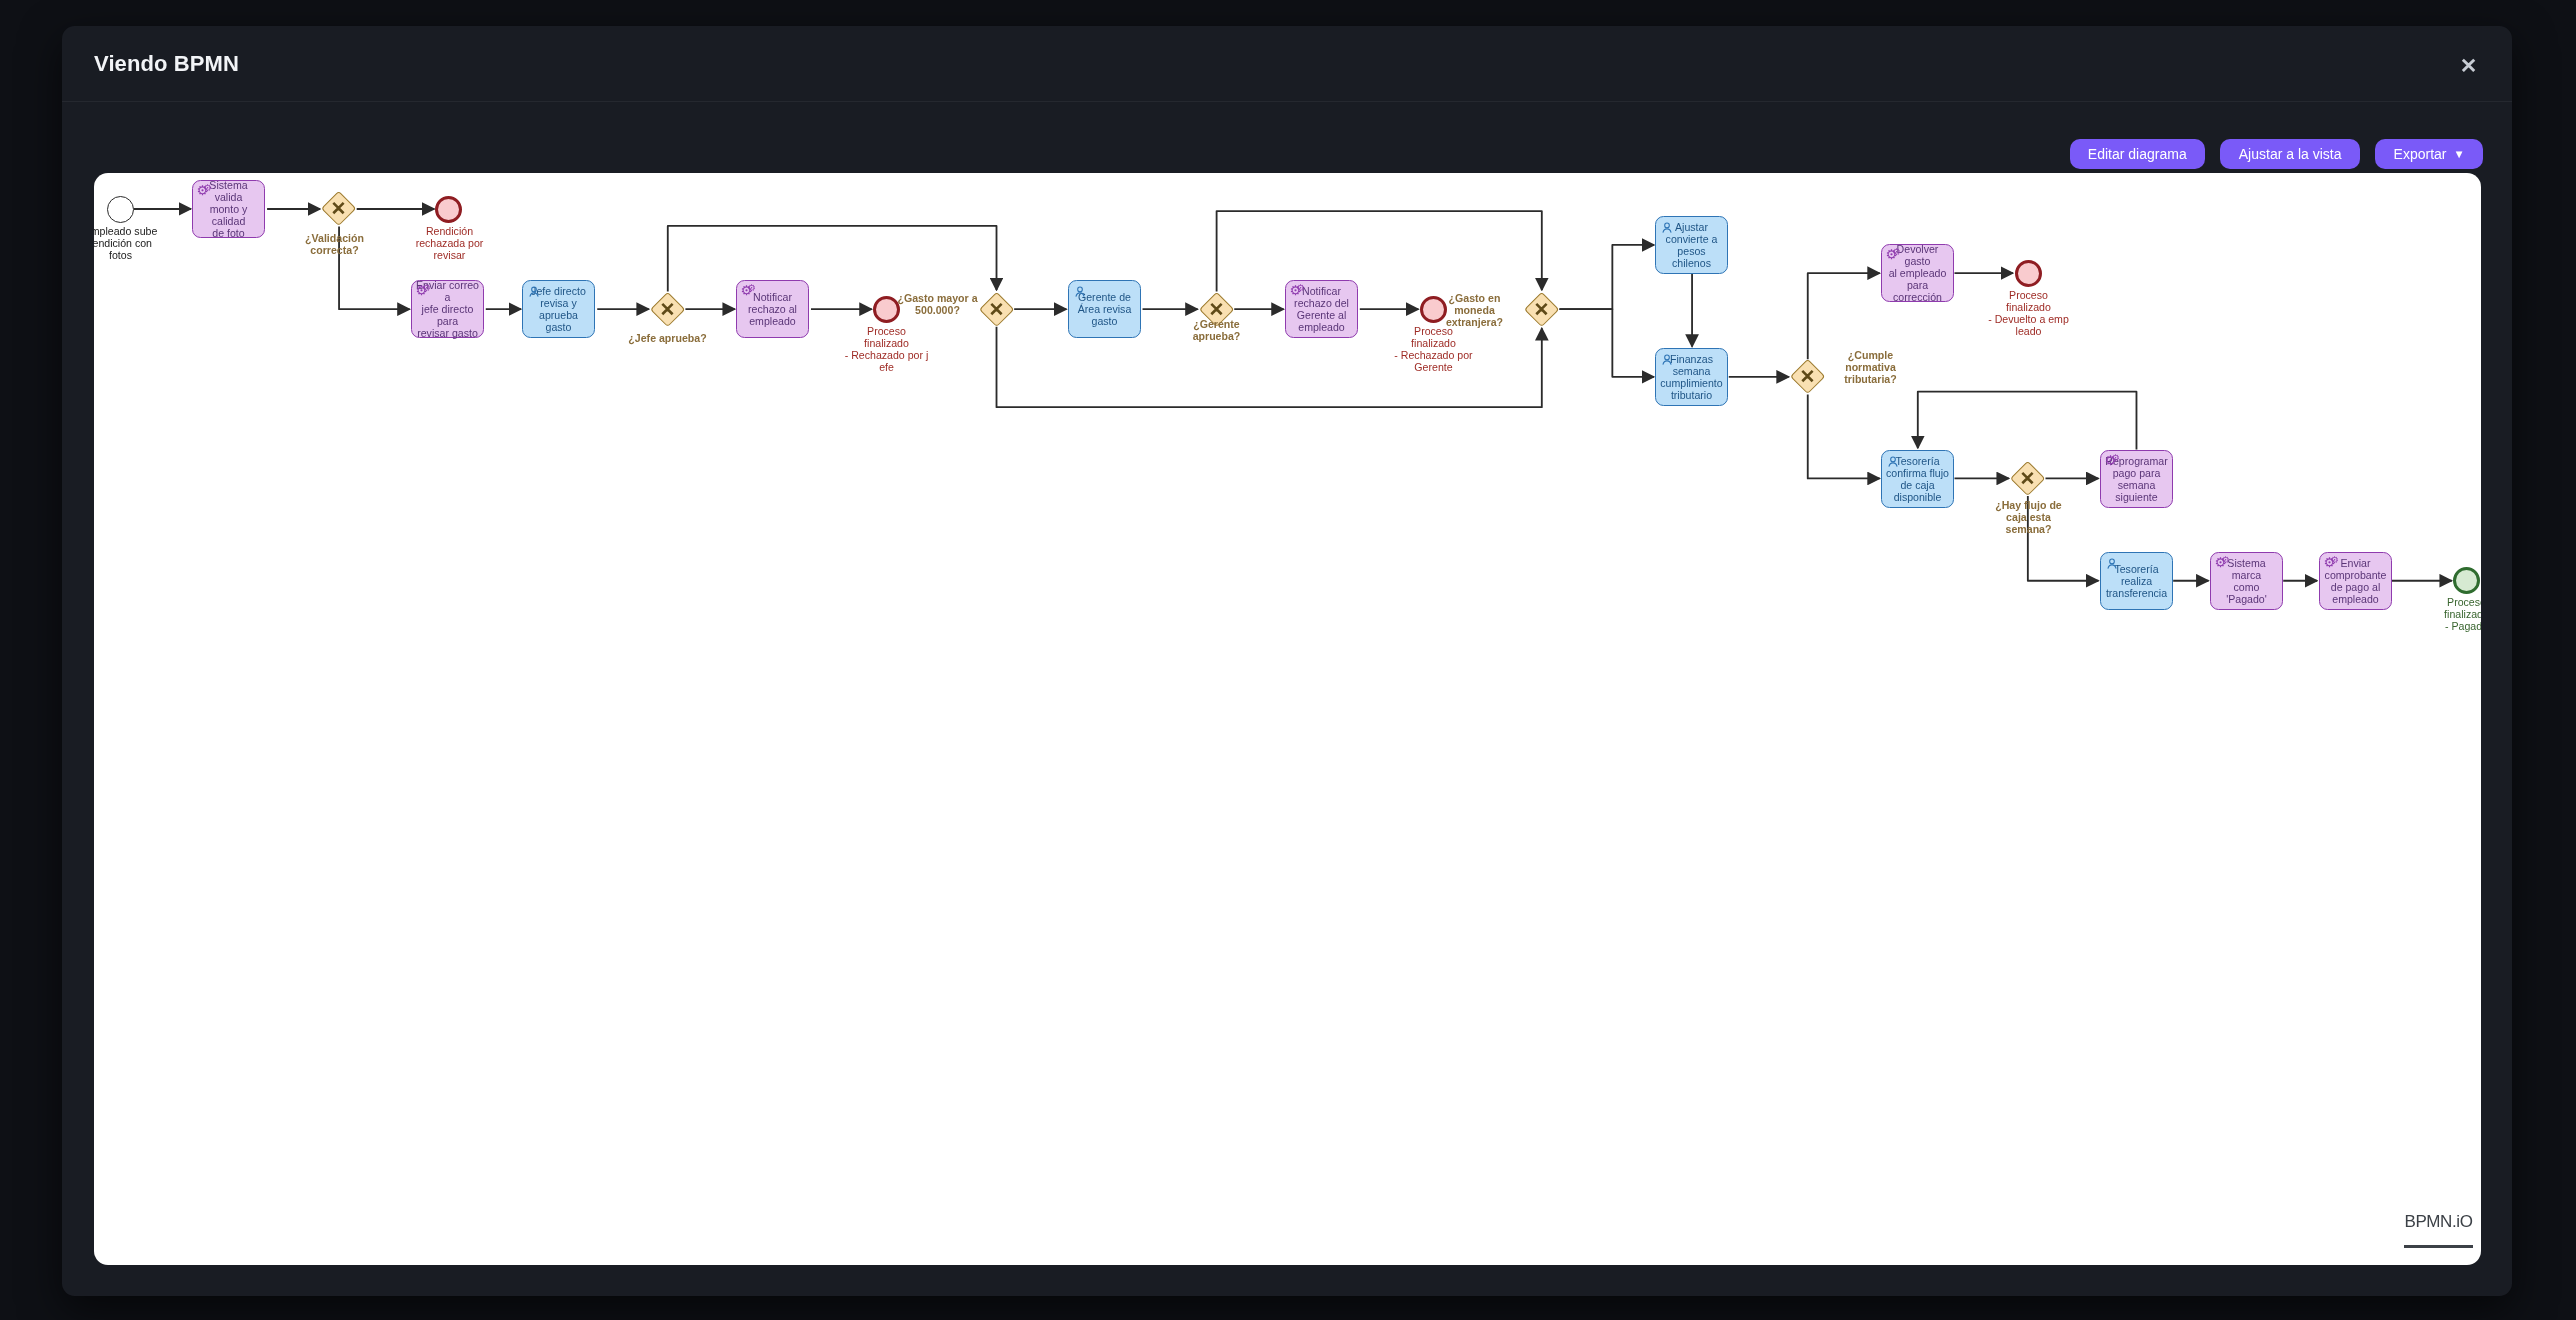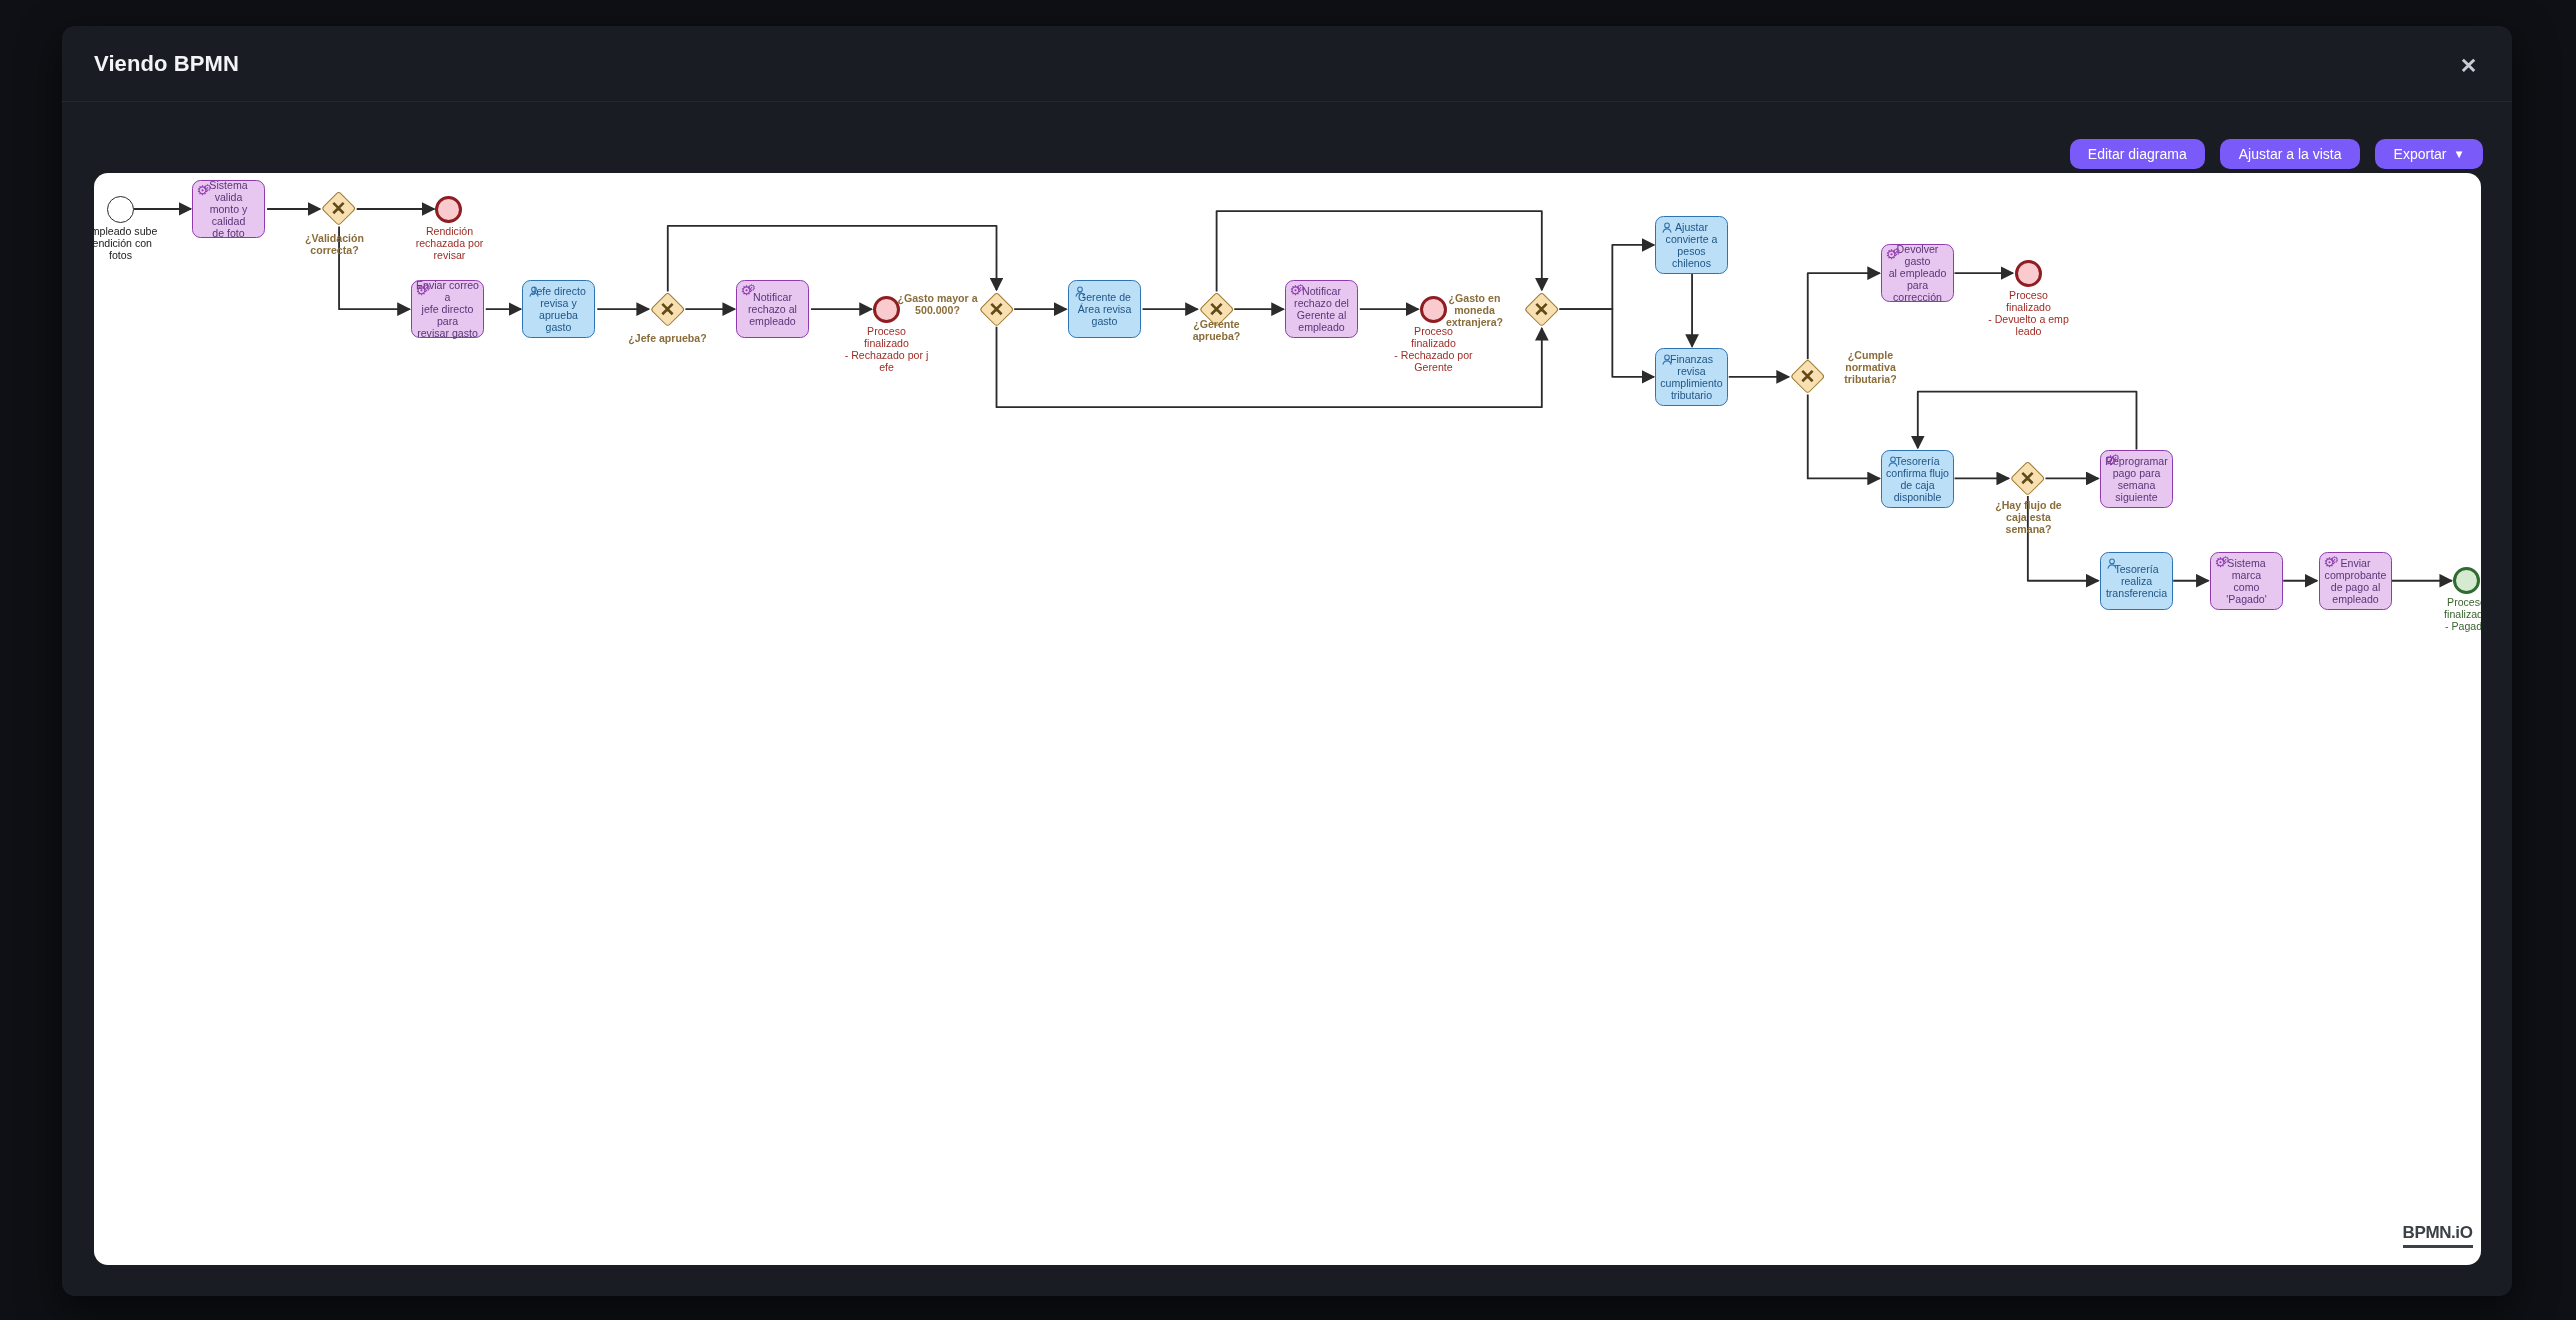--- a/index.html
+++ b/index.html
@@ -28,21 +28,21 @@
   .evt.start { background:#ffffff; border:1.8px solid #2b2b2b; }
   .evt.end-red { background:#f9cbce; border:3.2px solid #8f1d22; }
   .evt.end-green { background:#d6ead2; border:3.2px solid #2f6c2f; }
   .nlabel { position:absolute; width:99px; text-align:center; font-size:10.6px; line-height:12px; white-space:pre-line; }
   .nlabel.dark { color:#202020; }
   .nlabel.brown { color:#8a6d3b;font-weight:bold; }
   .nlabel.red { color:#9e2b25; }
   .nlabel.green { color:#39652f; }
   .export-menu { position:absolute; left:2304px; top:143px; width:120px; background:#1d212a; border-radius:10px; box-shadow:0 8.5px 24px rgba(0,0,0,.55); padding:3.5px 0; z-index:10; }
   .menu-item { height:37px; display:flex; align-items:center; padding-left:15.5px; font-size:14px; color:#eceef1; cursor:pointer; }
-  .watermark { position:absolute; right:8.5px; bottom:17px; font-size:17px; font-weight:bold; letter-spacing:-0.4px; color:#3c4147; border-bottom:3.5px solid #3c4147; padding-bottom:2px; cursor:pointer; }
+  .watermark { position:absolute; right:8.5px; bottom:17px; font-size:17px; font-weight:normal; letter-spacing:-0.4px; color:#3c4147; border-bottom:3.5px solid #3c4147; padding-bottom:13px; cursor:pointer; }
 </style>
 </head>
 <body>
 
 <div class="modal">
   <div class="modal-header">
     <div class="modal-title">Viendo BPMN</div>
     <div class="close-btn">✕</div>
   </div>
 
@@ -152,21 +152,21 @@
           </svg></span>
       <div class="tlabel">Ajustar
 convierte a
 pesos chilenos</div>
     </div>
     <div class="node task blue" style="left:1561px;top:175px">
       <span class="uicon"><svg width="14" height="14" viewBox="0 0 24 24">
             <circle cx="12" cy="7.5" r="4" fill="none" stroke="#2e74b5" stroke-width="1.8"></circle>
             <path d="M5 20c1-4.5 4-6.5 7-6.5s6 2 7 6.5" fill="none" stroke="#2e74b5" stroke-width="1.8"></path>
           </svg></span>
-      <div class="tlabel">Finanzas revisa
+      <div class="tlabel">Finanzas semana
 cumplimiento
 tributario</div>
     </div>
     <div class="node task purple" style="left:1787px;top:71px">
       <span class="ticon" style="color:#8f3bae">⚙<span class="g2">⚙</span></span>
       <div class="tlabel">Devolver gasto
 al empleado
 para corrección</div>
     </div>
     <div class="node task blue" style="left:1787px;top:277px">

